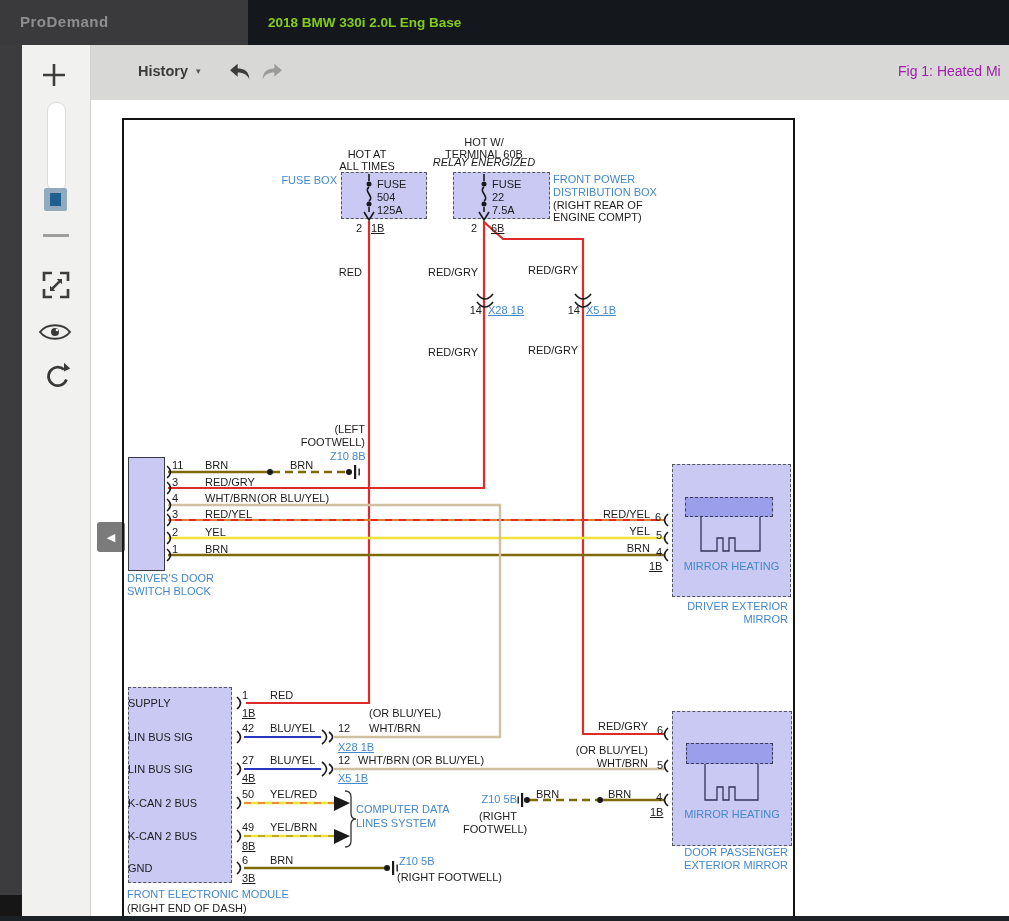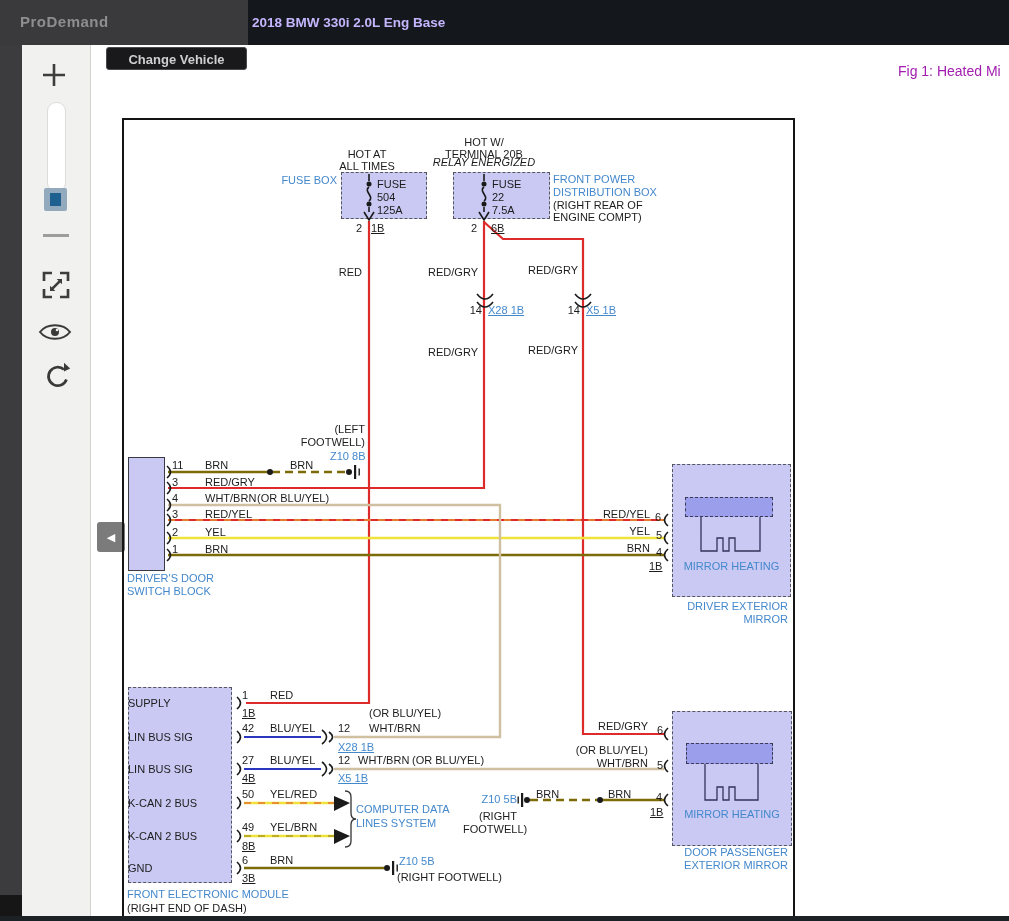--- a/index.html
+++ b/index.html
@@ -5,21 +5,21 @@
   html,body{margin:0;padding:0;background:#666;}
   .app{position:relative;width:1009px;height:921px;overflow:hidden;background:#fff;
        font-family:"Liberation Sans", sans-serif;}
   
   .header{position:absolute;left:0;top:0;width:1009px;height:45px;background:#3a3a3c;}
   .header-right{position:absolute;left:248px;top:0;width:761px;height:45px;background:#14171c;}
   .brand{position:absolute;left:20px;top:13px;font-size:15px;font-weight:bold;color:#8e8e90;letter-spacing:.5px;}
   .cv-btn{position:absolute;left:106px;top:11px;width:141px;height:23px;background:#19191c;
           border:1px solid #4a4a4e;border-radius:3px;color:#cfcfcf;font-size:13px;font-weight:bold;
           text-align:center;line-height:22px;font-family:"Liberation Sans",sans-serif;cursor:pointer;margin-top:36px;}
-  .veh-title{position:absolute;left:252px;top:15px;font-size:13.5px;font-weight:bold;color:#c4b5fd;}
+  .veh-title{position:absolute;left:268px;top:15px;font-size:13.5px;font-weight:bold;color:#84cc16;}
   .left-col{position:absolute;left:0;top:45px;width:22px;height:876px;background:#3c3c3e;}
   .left-col-bottom{position:absolute;left:0;top:895px;width:22px;height:26px;background:#161616;}
   .toolbar{position:absolute;left:90px;top:45px;width:919px;height:55px;background:#d8d8d6;}
   .canvas{position:absolute;left:90px;top:100px;width:919px;height:816px;background:#ffffff;}
   .sidebar{position:absolute;left:22px;top:45px;width:68px;height:871px;background:#f1f1f0;border-right:1px solid #d2d2d0;}
   .history{position:absolute;left:138px;top:63px;font-size:14.5px;font-weight:bold;color:#3a3a3a;cursor:pointer;}
   .fig-title{position:absolute;left:898px;top:63px;width:111px;font-size:14px;color:#a21caf;
              white-space:nowrap;overflow:hidden;}
   .bottom-strip{position:absolute;left:0;top:916px;width:1009px;height:5px;background:#1c2125;}
   .collapse-tab{position:absolute;left:97px;top:522px;width:28px;height:30px;background:#7b7b7b;
@@ -53,20 +53,30 @@
   <div class="header">
     <div class="header-right"></div>
     <div class="brand">ProDemand</div>
     <button class="cv-btn">Change Vehicle</button>
     <div class="veh-title">2018 BMW 330i 2.0L Eng Base</div>
   </div>
 
   <div class="left-col"></div>
   <div class="left-col-bottom"></div>
 
+  <div class="toolbar">
+    <div class="history" style="position:absolute;left:48px;top:18px;">History</div>
+    <div style="position:absolute;left:106px;top:21px;font-size:9px;color:#555;">▾</div>
+    <svg class="icon" style="left:136px;top:13px;" width="28" height="28" viewBox="0 0 24 24">
+      <path d="M10 5 L3.5 10.5 L10 16 V12.5 C15 12.5 18.5 14.5 20 18.5 C20 10.5 14.5 9 10 9 Z" fill="#3b3b3b"></path>
+    </svg>
+    <svg class="icon" style="left:168px;top:13px;" width="28" height="28" viewBox="0 0 24 24">
+      <path d="M14 5 L20.5 10.5 L14 16 V12.5 C9 12.5 5.5 14.5 4 18.5 C4 10.5 9.5 9 14 9 Z" fill="#9b9b9b"></path>
+    </svg>
+  </div>
   <div class="fig-title">Fig 1: Heated Mi</div>
 
   <div class="canvas"></div>
 
   <div class="sidebar">
     <svg class="icon" style="left:18px;top:16px;" width="28" height="28" viewBox="0 0 28 28">
       <path d="M14 3 V25 M3 14 H25" stroke="#3d3d3d" stroke-width="2.6" fill="none"></path>
     </svg>
   </div>
   <div class="slider-track"></div>
@@ -216,21 +226,21 @@
   <div class="t ctr" style="left:330px;top:148px;width:74px;">HOT AT</div>
   <div class="t ctr" style="left:330px;top:160px;width:74px;">ALL TIMES</div>
   <div class="t blue rt" style="right:672px;top:174px;">FUSE BOX</div>
   <div class="t" style="left:377px;top:178px;">FUSE</div>
   <div class="t" style="left:377px;top:191px;">504</div>
   <div class="t" style="left:377px;top:204px;">125A</div>
   <div class="t rt" style="right:647px;top:222px;">2</div>
   <div class="t u" style="left:371px;top:222px;">1B</div>
 
   <div class="t ctr" style="left:424px;top:136px;width:120px;">HOT W/</div>
-  <div class="t ctr" style="left:424px;top:148px;width:120px;">TERMINAL 20B</div>
+  <div class="t ctr" style="left:424px;top:148px;width:120px;">TERMINAL 60B</div>
   <div class="t ctr" style="left:424px;top:156px;width:120px;font-style:italic;">RELAY ENERGIZED</div>
   <div class="t" style="left:492px;top:178px;">FUSE</div>
   <div class="t" style="left:492px;top:191px;">22</div>
   <div class="t" style="left:492px;top:204px;">7.5A</div>
   <div class="t rt" style="right:532px;top:222px;">2</div>
   <div class="t u" style="left:491px;top:222px;">6B</div>
   <div class="t blue" style="left:553px;top:173px;">FRONT POWER</div>
   <div class="t blue" style="left:553px;top:186px;">DISTRIBUTION BOX</div>
   <div class="t" style="left:553px;top:199px;">(RIGHT REAR OF</div>
   <div class="t" style="left:553px;top:211px;">ENGINE COMPT)</div>

